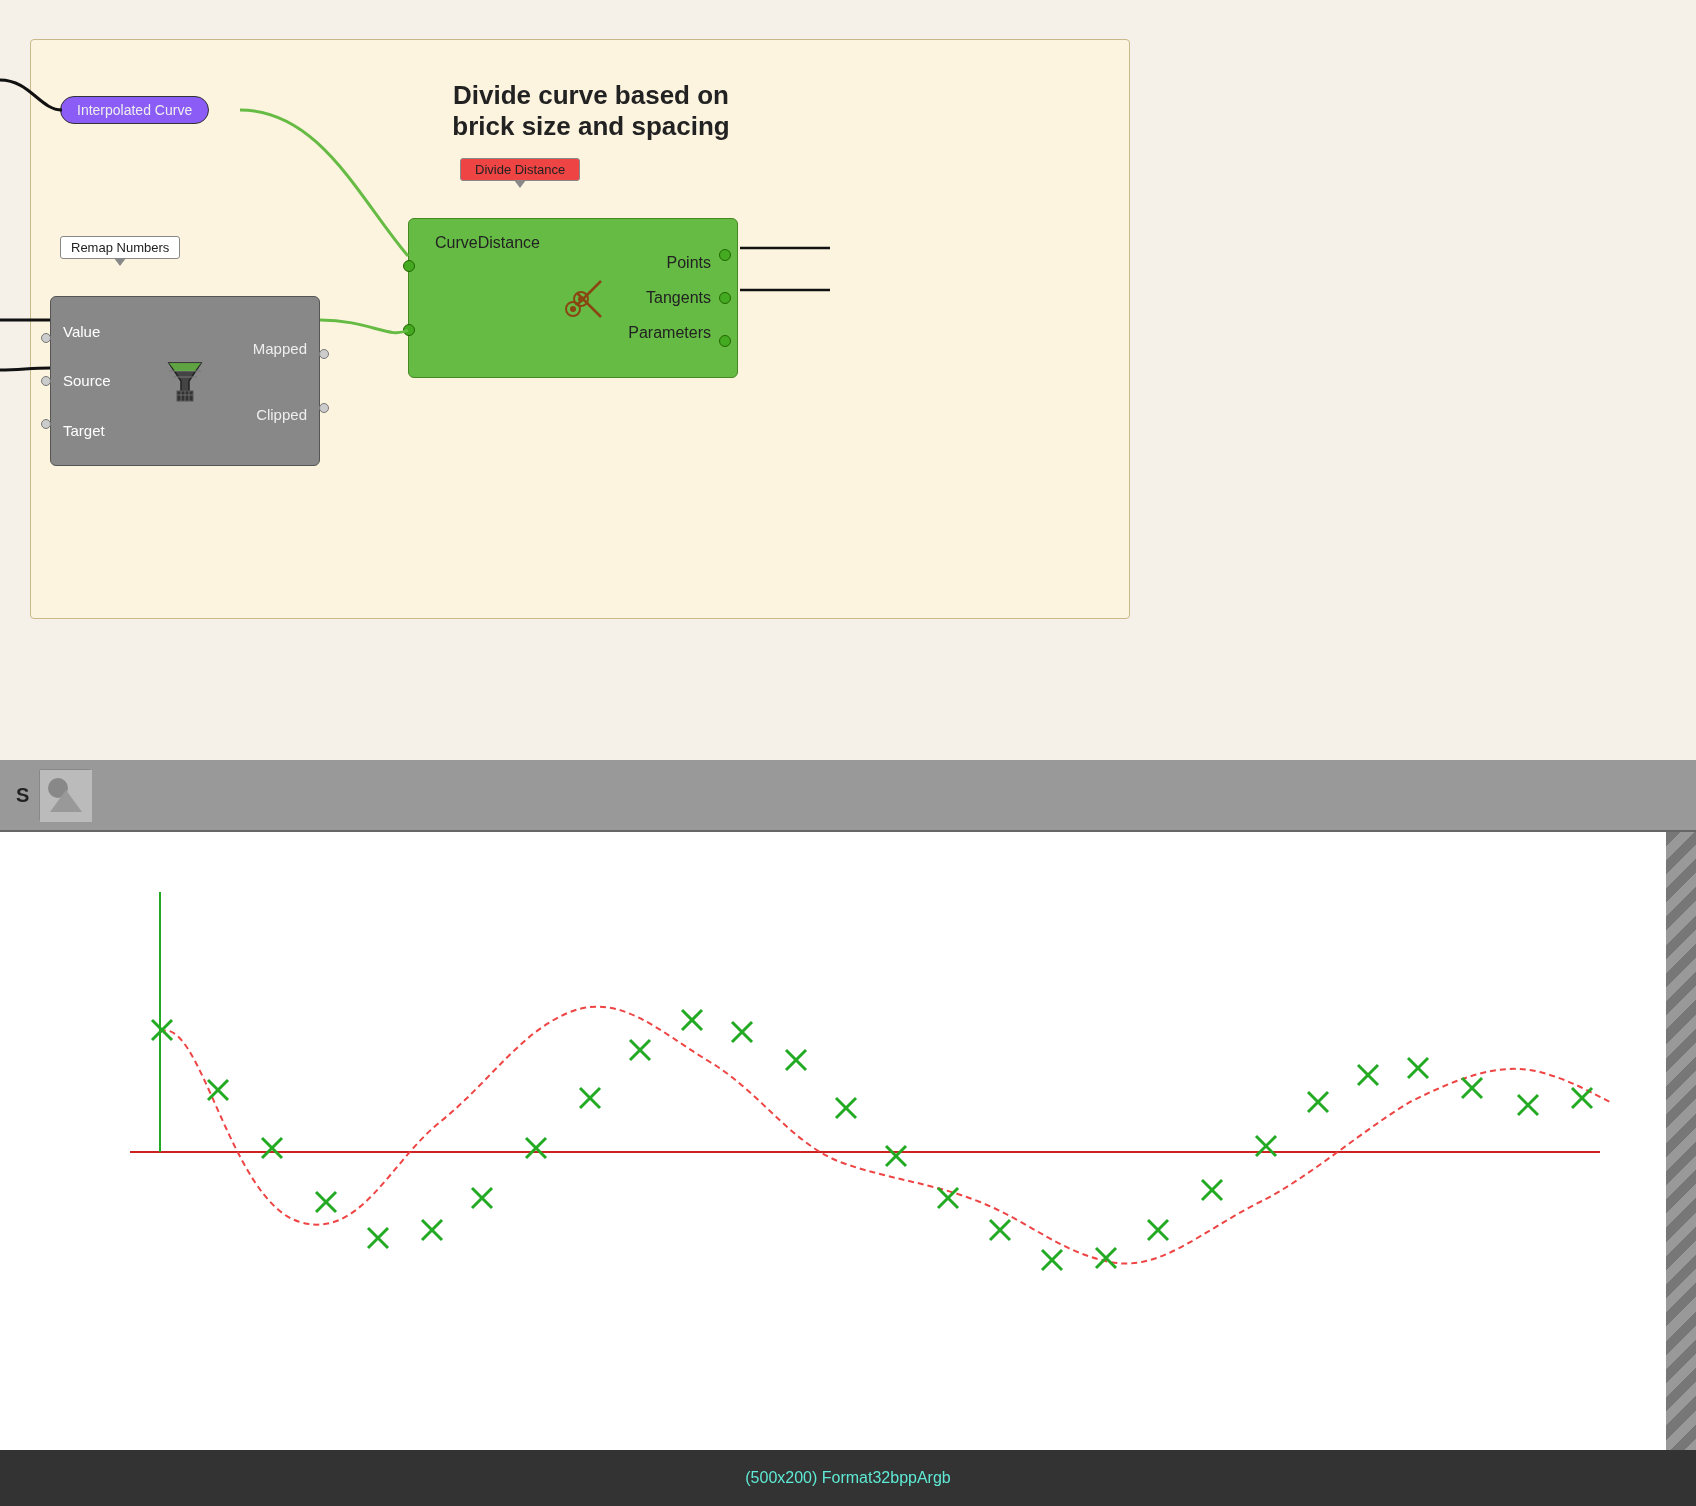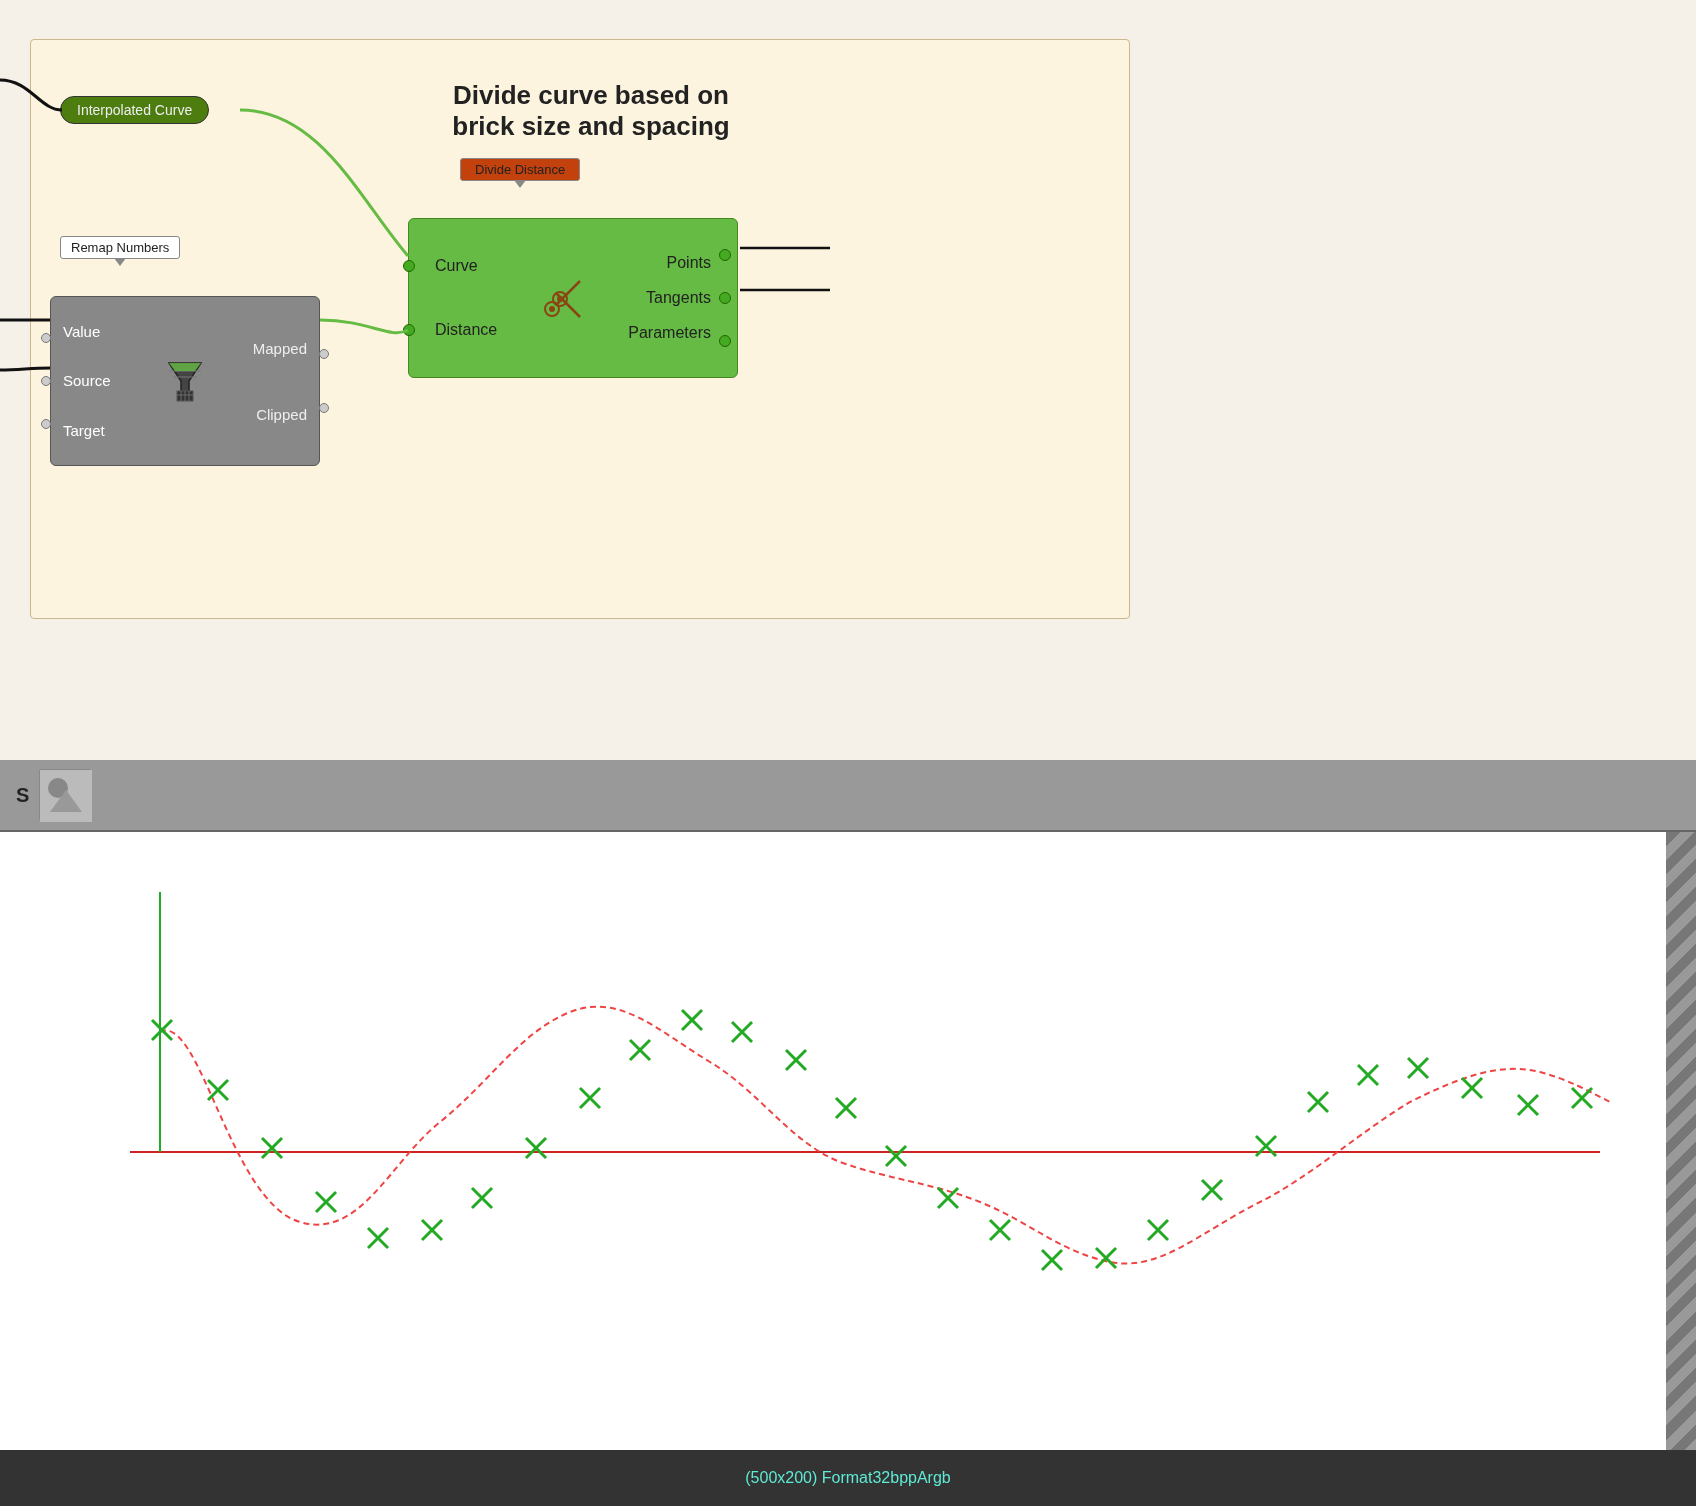--- a/index.html
+++ b/index.html
@@ -51,21 +51,21 @@
       border-radius: 6px;
       border: 1.5px solid #555;
       font-size: 15px;
     }
 
     
     .interp-curve-node {
       position: absolute;
       top: 96px;
       left: 60px;
-      background: #4d7c0f;
+      background: #8b5cf6;
       color: #eee;
       border-radius: 14px;
       padding: 5px 16px;
       font-size: 14px;
       border: 1.5px solid #333;
       white-space: nowrap;
     }
 
     
     .remap-tooltip {
@@ -151,21 +151,21 @@
       color: #eee;
       min-width: 60px;
       text-align: right;
     }
 
     
     .divide-tooltip {
       position: absolute;
       top: 158px;
       left: 460px;
-      background: #c2410c;
+      background: #ef4444;
       border: 1.5px solid #888;
       border-radius: 3px;
       padding: 3px 14px;
       font-size: 13px;
       color: #222;
       white-space: nowrap;
     }
     .divide-tooltip::after {
       content: '';
       position: absolute;
@@ -226,21 +226,21 @@
       border: 1.5px solid #226600;
     }
     .divide-node .center-content {
       flex: 1;
       display: flex;
       align-items: center;
       padding: 0 8px;
     }
     .divide-node .labels-left {
       display: flex;
-      flex-direction: column;
+      flex-direction: row;
       justify-content: space-around;
       height: 100%;
       padding: 15px 0;
       font-size: 16px;
     }
     .divide-node .icon-center {
       flex: 1;
       display: flex;
       align-items: center;
       justify-content: center;

